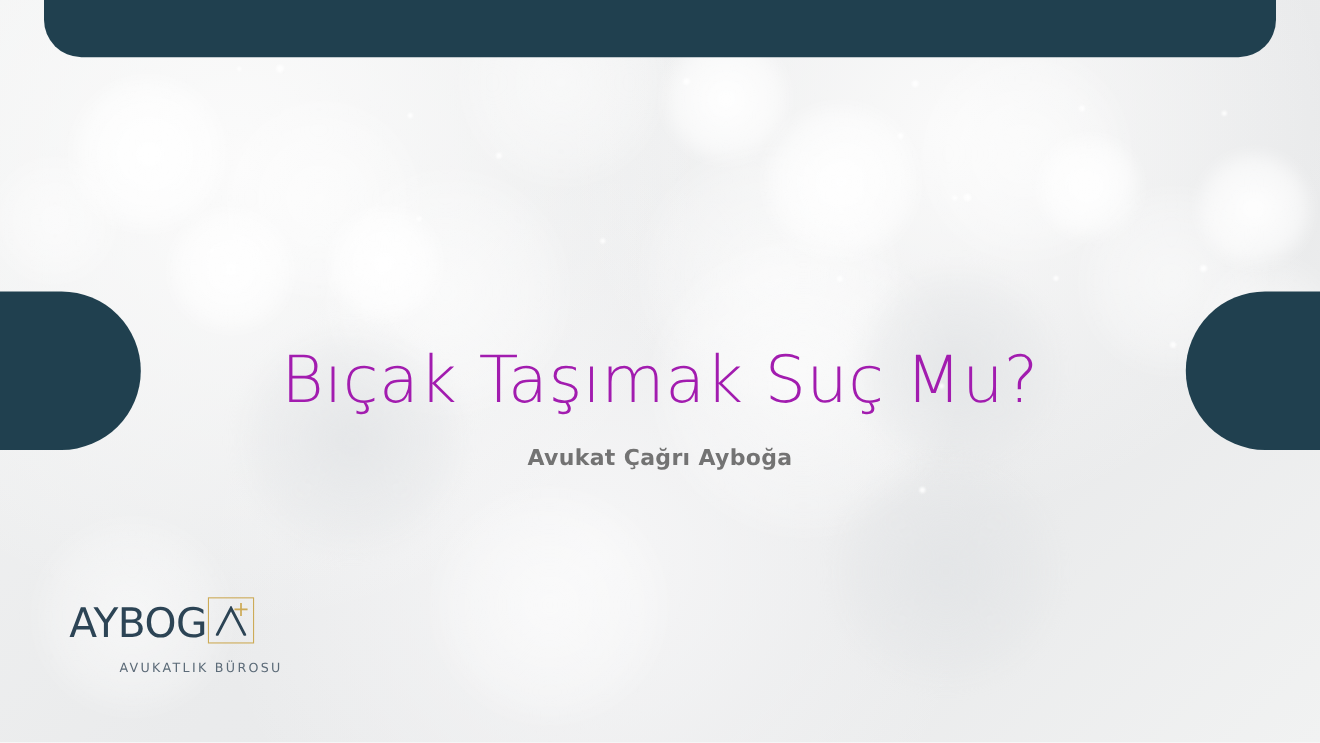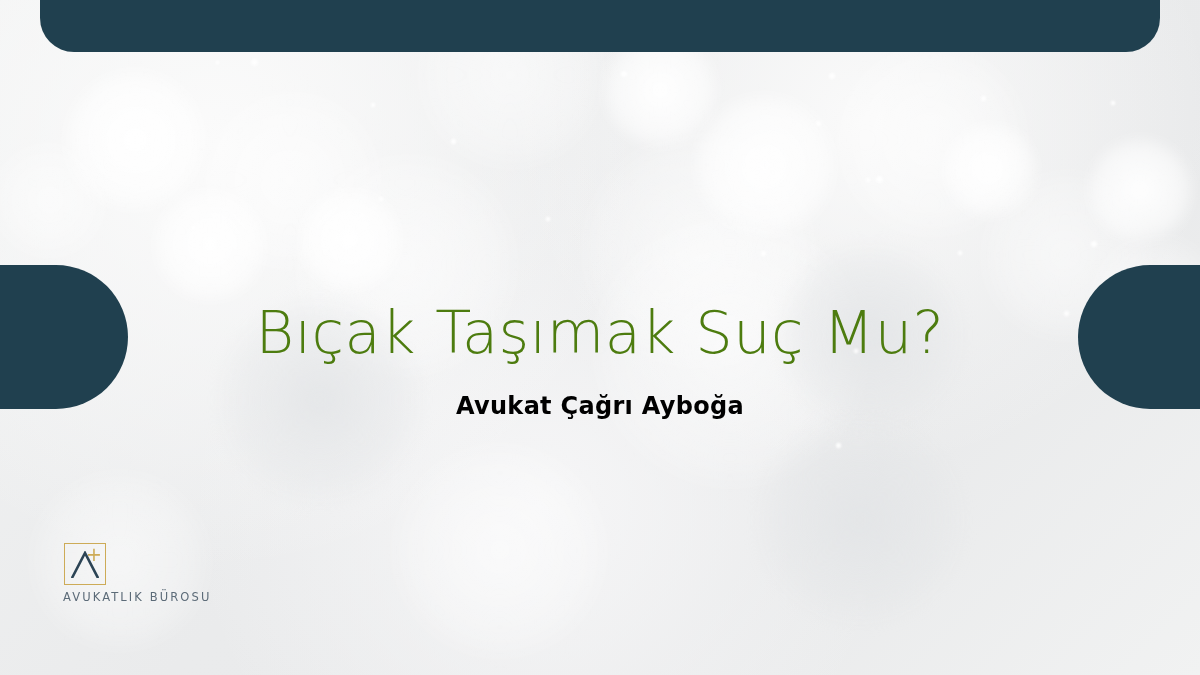--- a/index.html
+++ b/index.html
@@ -90,39 +90,39 @@
     top: 300px;
     left: 0;
     width: 1200px;
     text-align: center;
   }
   .title {
     font-family: "DejaVu Sans", sans-serif;
     font-size: 59px;
     font-weight: 300;
     letter-spacing: 0.5px;
-    color: #4d7c0f;
+    color: #a21caf;
     line-height: 1.12;
-    margin: 0;
+    margin: 12px;
     white-space: nowrap;
   }
   .subtitle {
     font-family: "DejaVu Sans", sans-serif;
     font-size: 30px;
     font-weight: 400;
     color: #3b4854;
     letter-spacing: 0.2px;
     margin: 14px 0 0 0;
     white-space: nowrap;
   }
   .author {
     font-family: "DejaVu Sans", sans-serif;
-    font-size: 24px;
+    font-size: 20px;
     font-weight: 700;
-    color: #000000;
+    color: #737373;
     letter-spacing: 0.3px;
     margin: 26px 0 0 0;
     white-space: nowrap;
   }
 
   
   .logo {
     position: absolute;
     left: 63px;
     top: 543px;
@@ -164,22 +164,22 @@
     font-family: "DejaVu Sans", sans-serif;
     font-size: 19px;
     font-weight: 400;
     line-height: 1;
   }
   .logo-sub {
     font-family: "DejaVu Sans", sans-serif;
     font-size: 11.5px;
     color: #5c6b78;
     letter-spacing: 2.1px;
-    text-align: left;
-    margin-top: 5px;
+    text-align: right;
+    margin-top: 15px;
     padding-right: 6px;
   }
 
   
   .website {
     position: absolute;
     right: 78px;
     top: 578px;
     font-family: "DejaVu Sans", sans-serif;
     font-size: 19px;
@@ -243,20 +243,21 @@
   <div class="pill-left"></div>
   <div class="pill-right"></div>
 
   <div class="center-block">
     <h1 class="title">Bıçak Taşımak Suç Mu?</h1>
     <p class="author">Avukat Çağrı Ayboğa</p>
   </div>
 
   <div class="logo">
     <div class="logo-row">
+      <span class="logo-word">AYBOG</span>
       <span class="logo-mark">
         <svg class="chev" viewBox="0 0 28 27">
           <path d="M1.5 26 L14 2 L26.5 26" fill="none" stroke="#2c4455" stroke-width="2.6" stroke-linecap="square" stroke-linejoin="miter"></path>
         </svg>
         <span class="plus">+</span>
       </span>
     </div>
     <div class="logo-sub">AVUKATLIK BÜROSU</div>
   </div>
 

